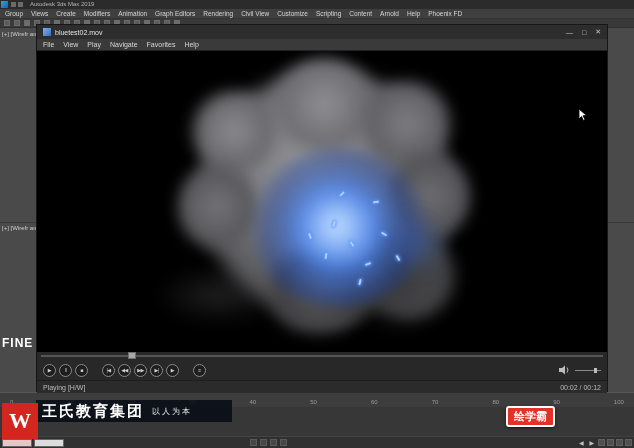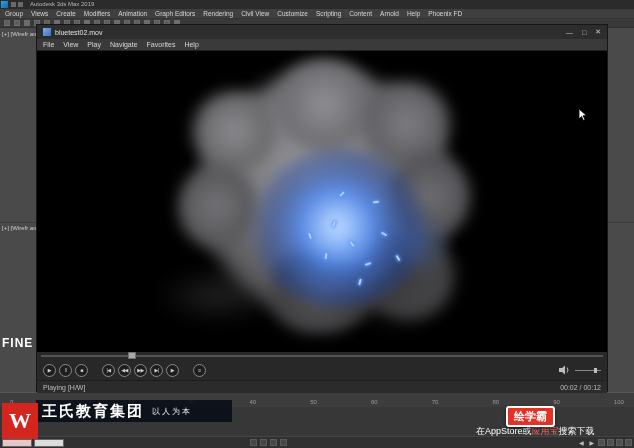--- a/index.html
+++ b/index.html
@@ -281,21 +281,18 @@
       <span>00:02 / 00:12</span>
     </div>
   </div>
 
   <div class="wm-band">
     <span class="wm-brand">王氏教育集团</span>
     <span class="wm-slogan">以人为本</span>
   </div>
   <div class="wm-logo">W</div>
   <div class="wm-badge">绘学霸</div>
-  <div class="wm-promo-bottom">
-    <span>在AppStore或</span><span class="wm-hl">应用宝</span><span>搜索下载</span>
-  </div>
 
   <svg class="cursor" viewBox="0 0 10 14">
     <path d="M1,1 L1,11 L3.5,8.5 L5.5,12.5 L7,11.5 L5,7.8 L8.5,7.5 Z" fill="#ffffff" stroke="#000000" stroke-width="0.8"></path>
   </svg>
 
 </div>
 
 </body></html>

